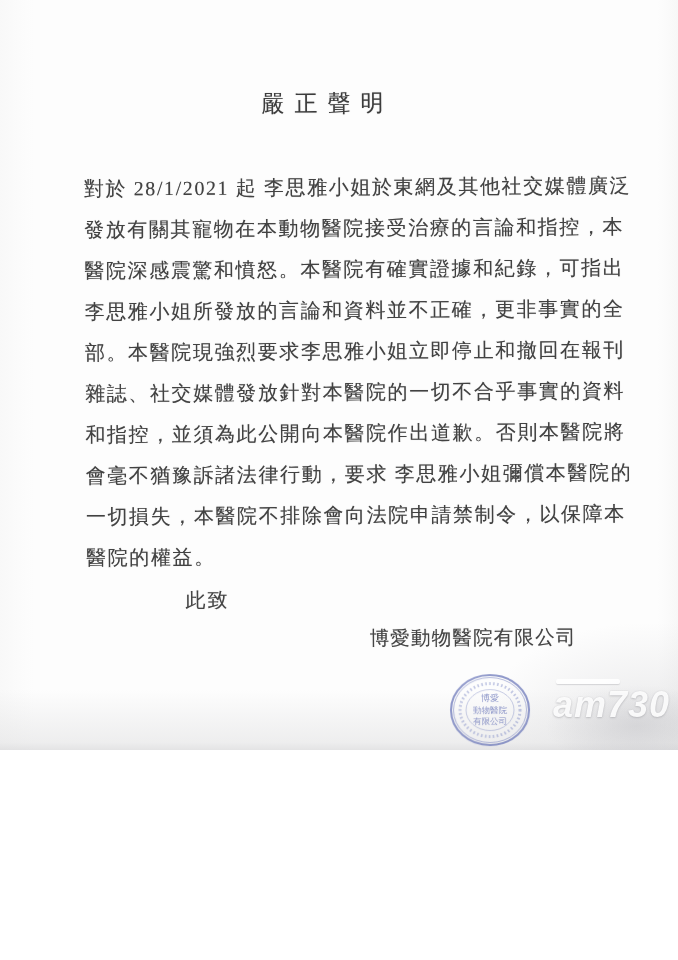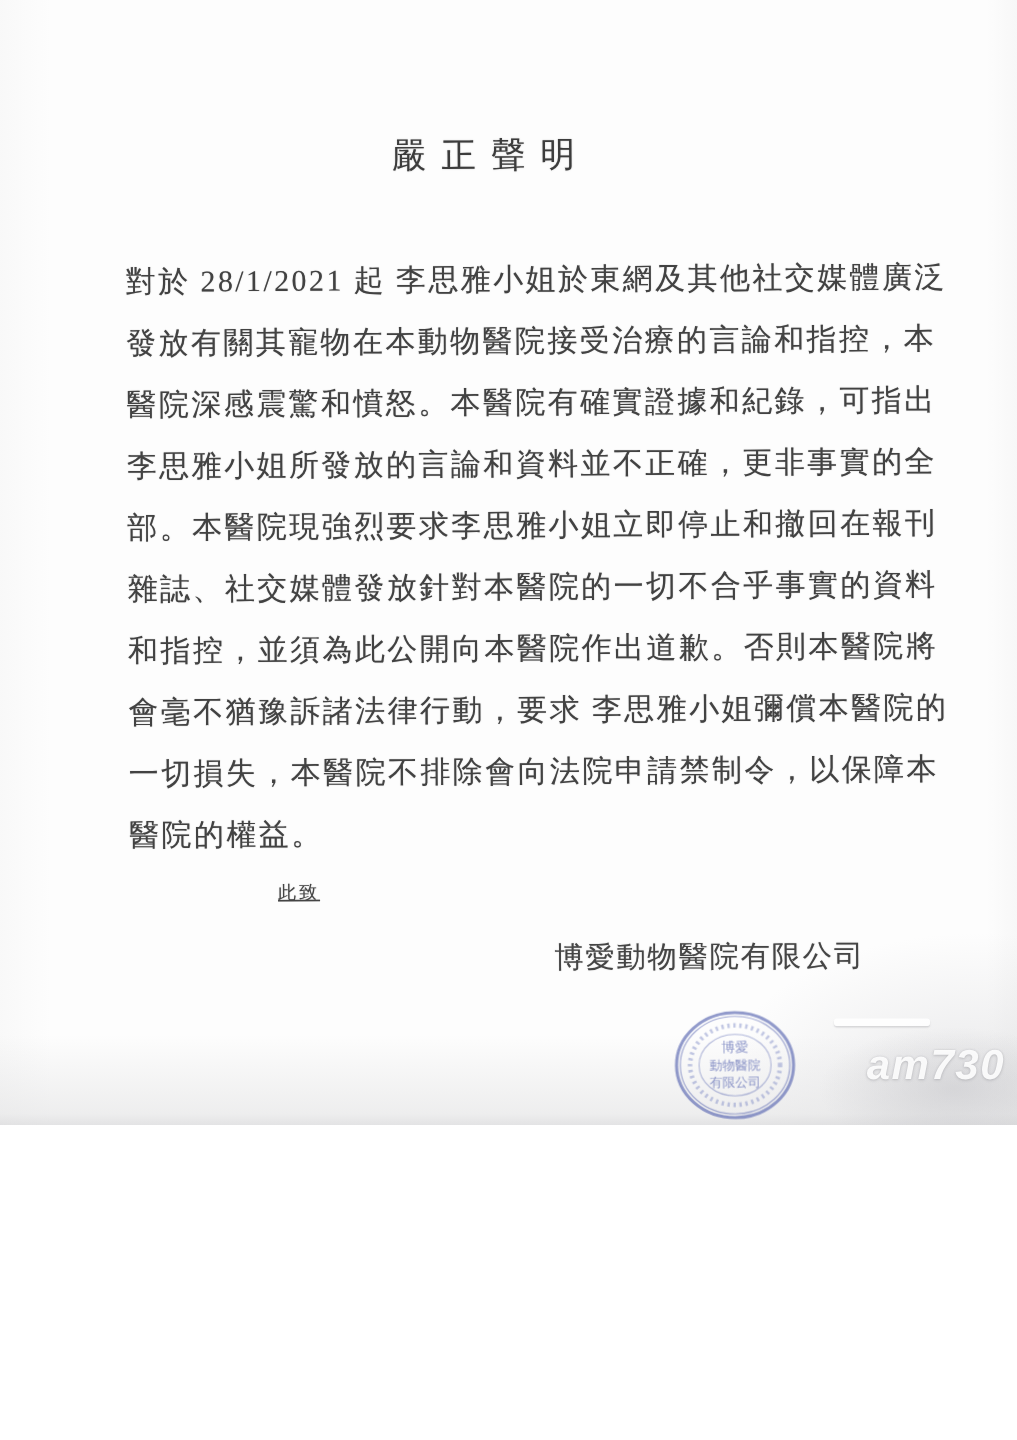--- a/index.html
+++ b/index.html
@@ -43,25 +43,24 @@
   .doc-body .line {
     height: 41px;
     line-height: 41px;
     font-size: 20px;
     letter-spacing: 1.6px;
     white-space: nowrap;
   }
   .closing {
     position: absolute;
     top: 586px; left: 184px;
-    font-size: 12px;
+    font-size: 20px;
     letter-spacing: 2px;
     color: #454545;
     text-shadow: 0 0 0.7px rgba(90,90,90,0.5);
-    text-decoration: underline;
   }
   .signature {
     position: absolute;
     top: 625px; left: 368px;
     font-size: 19.5px;
     letter-spacing: 1.2px;
     color: #454545;
     text-shadow: 0 0 0.7px rgba(90,90,90,0.5);
     white-space: nowrap;
   }
@@ -81,21 +80,21 @@
     width: 170px; height: 80px;
     background: radial-gradient(120px 55px at 75% 70%, rgba(185,185,190,0.38), rgba(185,185,190,0) 75%);
   }
   .watermark {
     position: absolute;
     right: 8px; bottom: 24px;
     color: rgba(255,255,255,0.92);
     font-family: "Liberation Sans", "DejaVu Sans", sans-serif;
     font-weight: bold;
     font-style: italic;
-    font-size: 28px;
+    font-size: 36px;
     letter-spacing: 1px;
     text-shadow: 0 1px 2px rgba(150,150,155,0.45), 0 0 1px rgba(170,170,175,0.5);
   }
   .watermark-tagline {
     position: absolute;
     right: 58px; bottom: 66px;
     width: 64px; height: 5px;
     border-radius: 2px;
     background: rgba(255,255,255,0.85);
     box-shadow: 0 1px 1px rgba(165,165,170,0.4);

